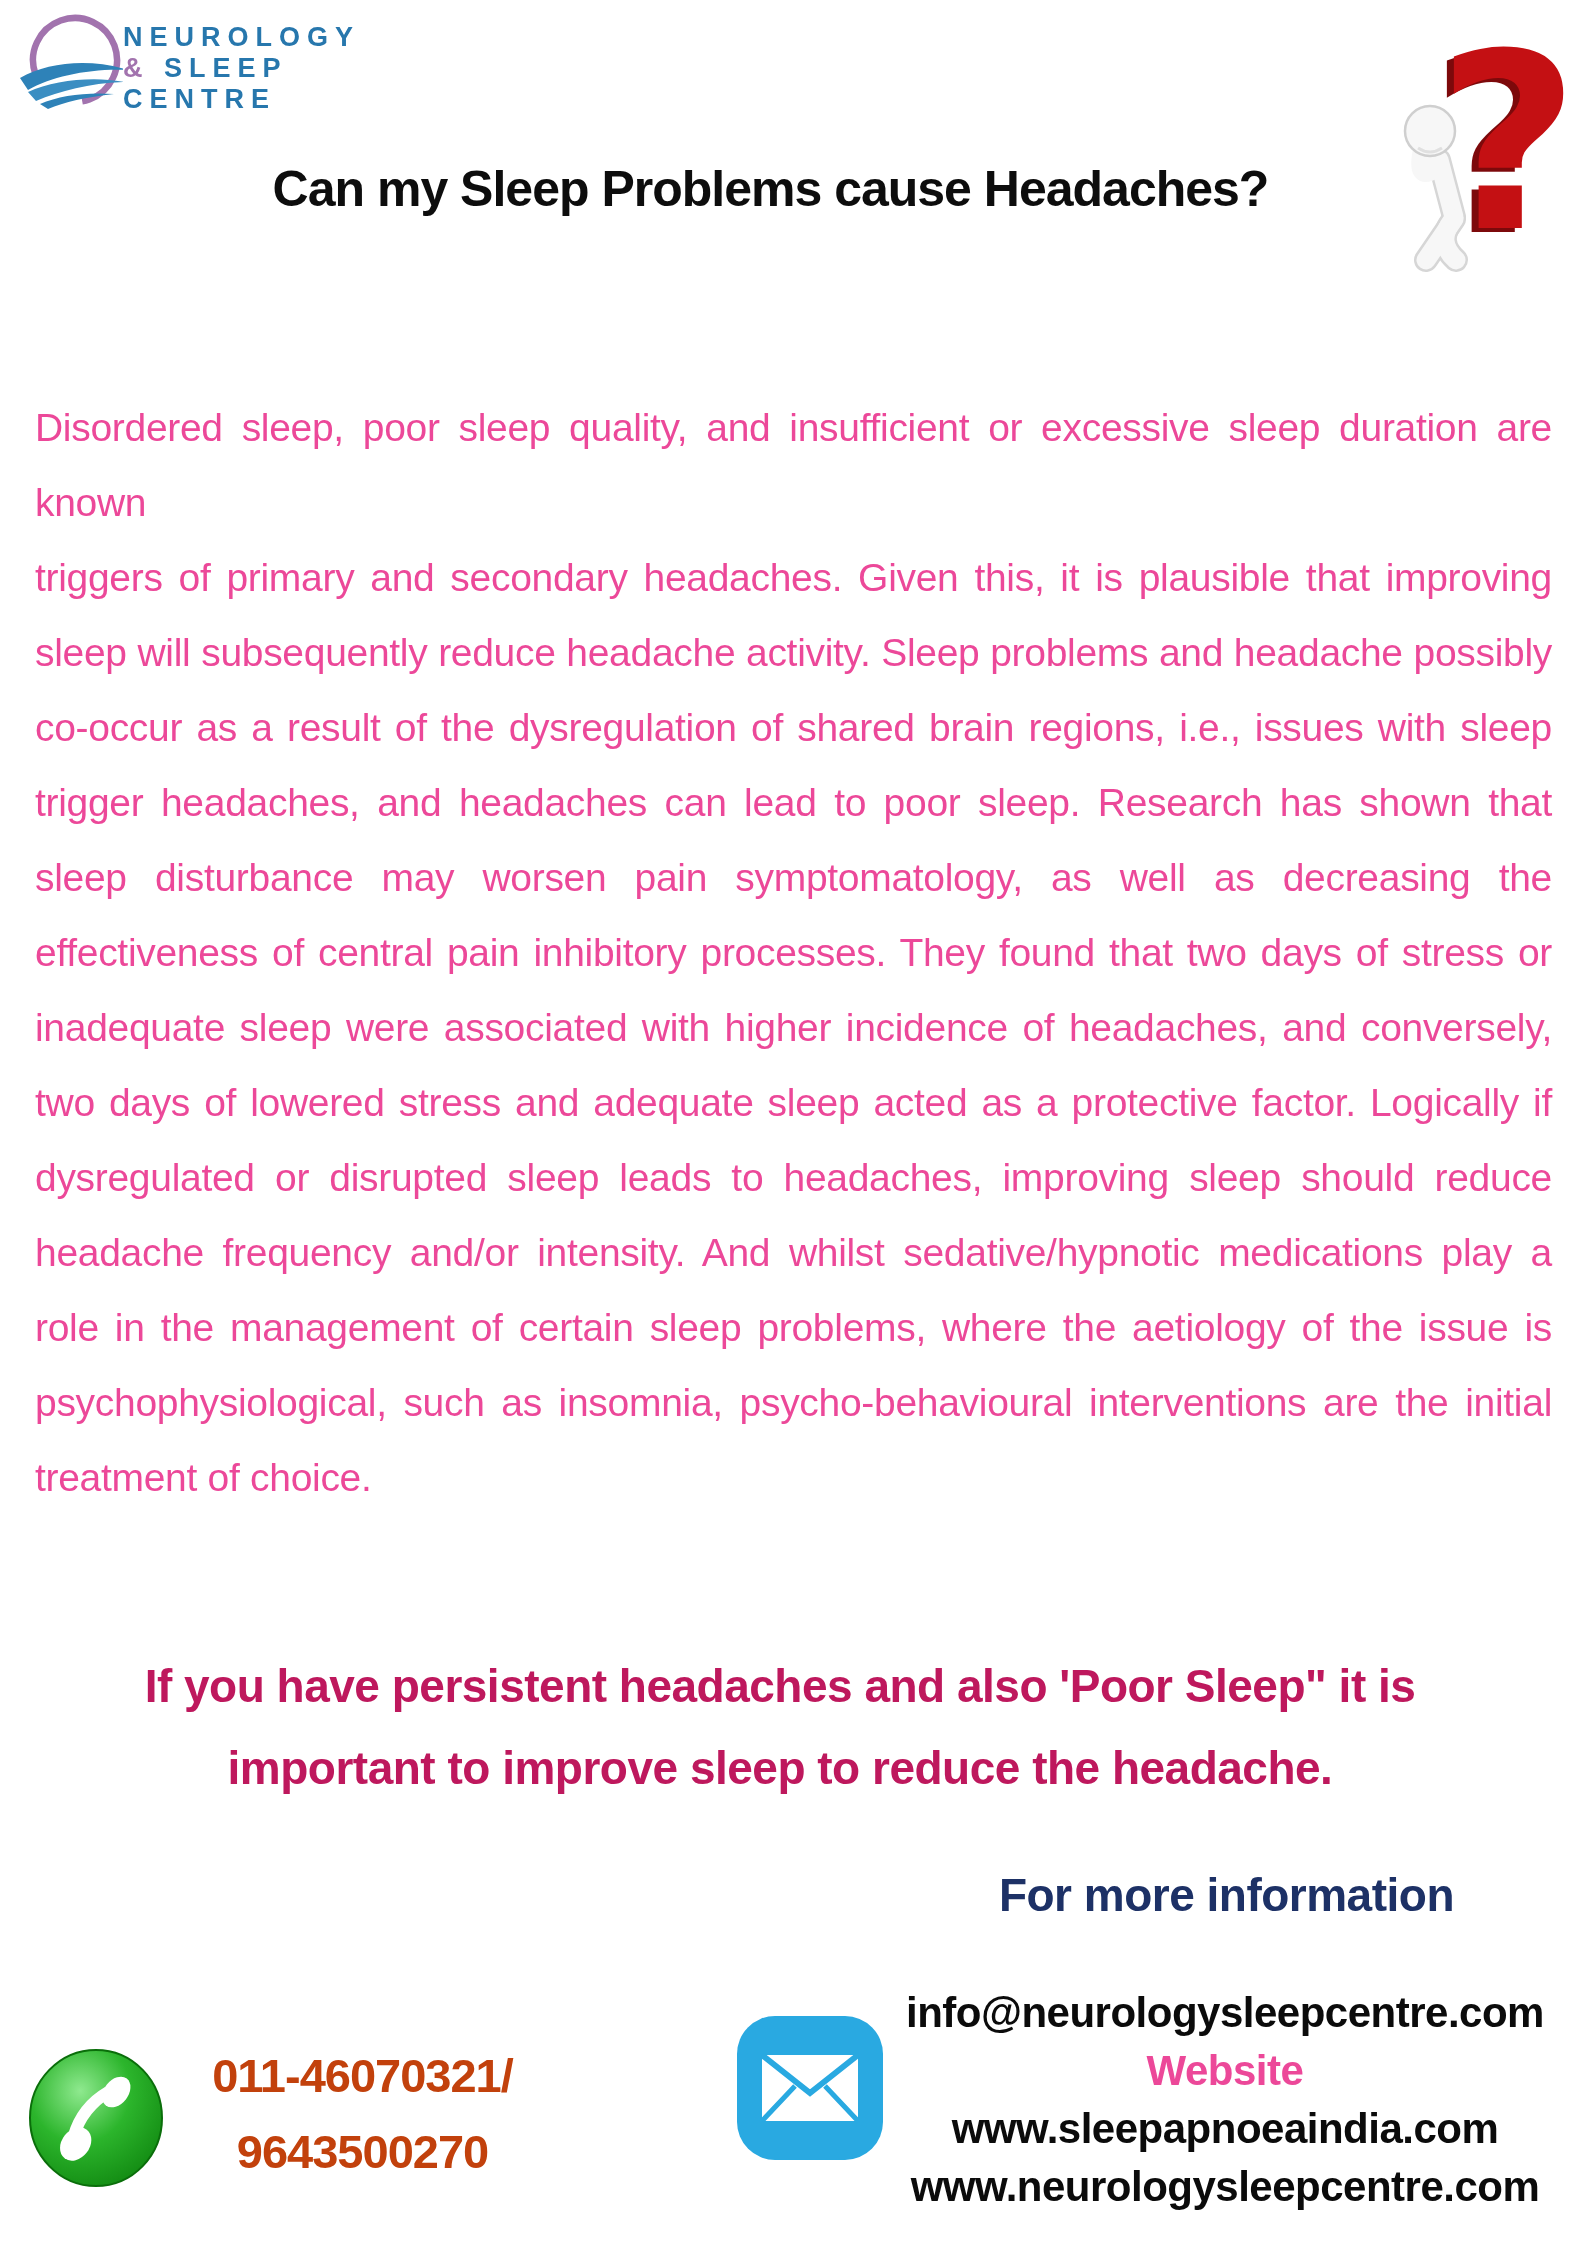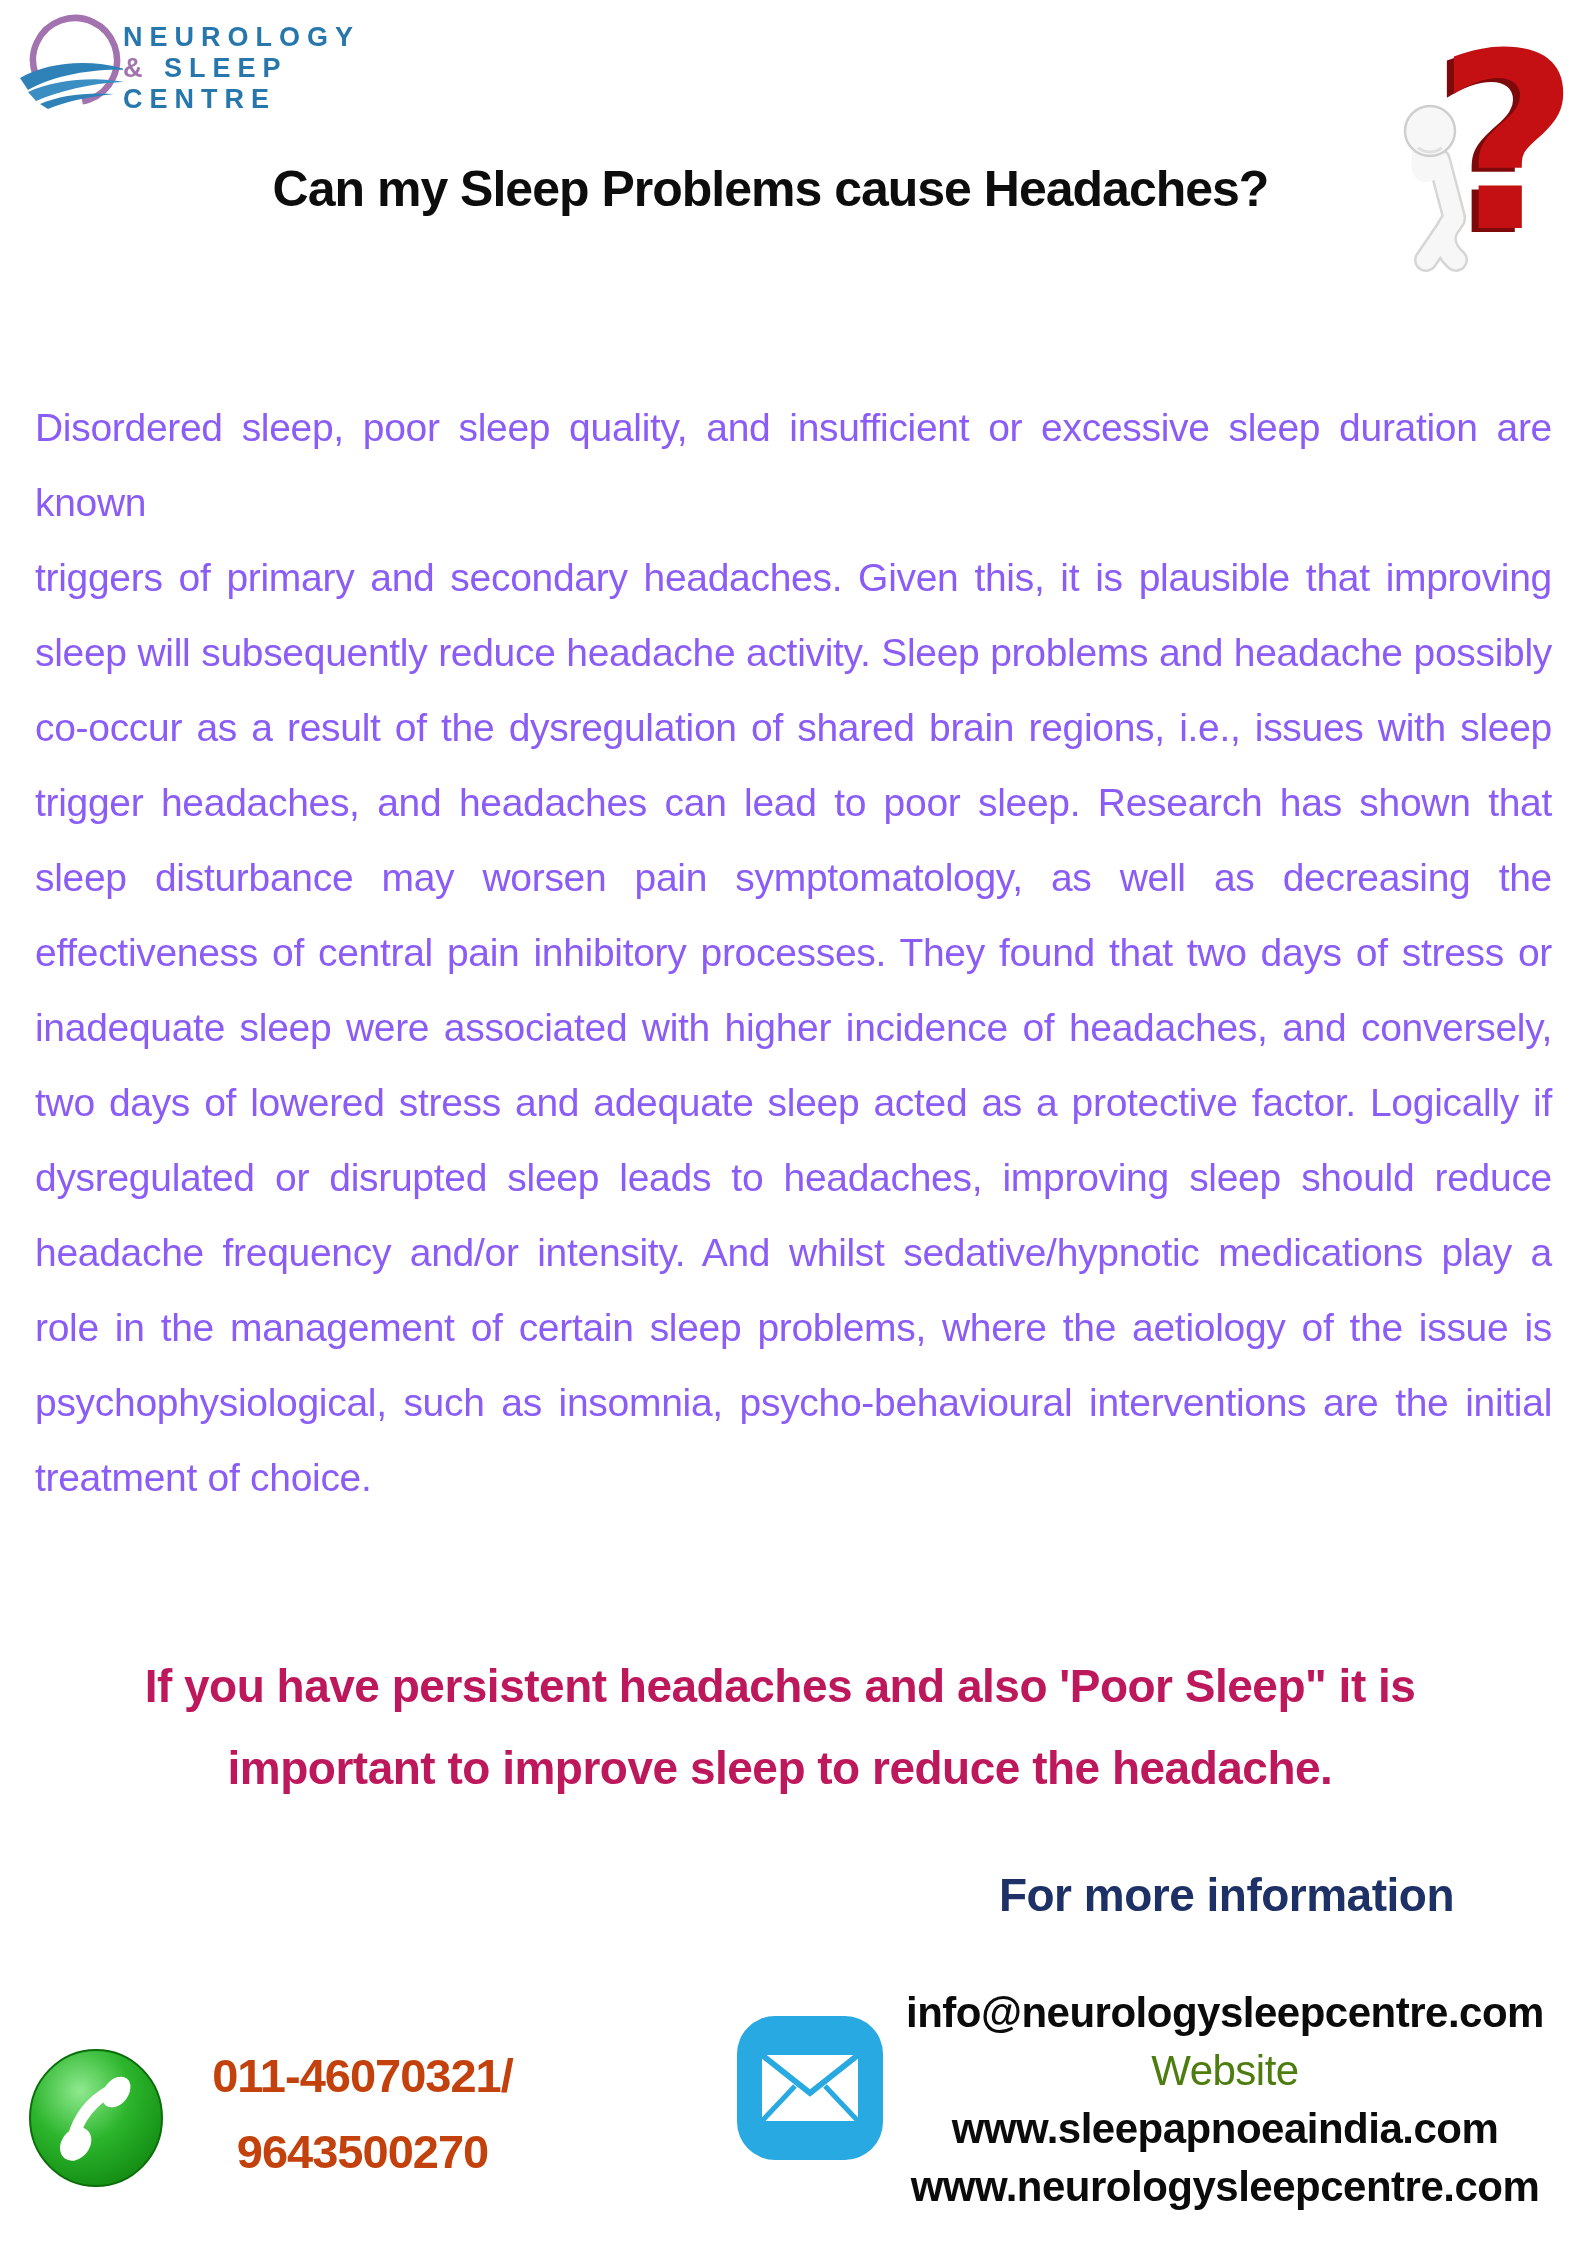--- a/index.html
+++ b/index.html
@@ -18,39 +18,39 @@
 
   
   .title{left:0;top:160px;width:1541px;text-align:center;font-size:50px;
     font-weight:800;color:#0d0d0d;letter-spacing:-1px;}
 
   
   .qfigure{left:1390px;top:30px;width:185px;height:245px;}
 
   
   .bodytext{left:35px;top:390px;width:1517px;font-size:39px;line-height:75px;
-    color:#8b5cf6;letter-spacing:-0.3px;}
+    color:#ec4899;letter-spacing:-0.3px;}
   .bodytext p{margin:0;text-align:justify;}
 
   
   .callout{left:50px;top:1645px;width:1460px;text-align:center;font-size:46px;
     font-weight:700;color:#be185d;line-height:82px;letter-spacing:-0.5px;}
 
   
   .moreinfo{left:0;top:1868px;width:1454px;text-align:right;font-size:46px;
     font-weight:700;color:#1d3166;letter-spacing:-0.5px;}
 
   
   .phone-icon{left:28px;top:2048px;width:136px;height:140px;}
   .phone-text{left:170px;top:2038px;width:385px;text-align:center;font-size:47px;
     font-weight:700;color:#c2410c;line-height:76px;letter-spacing:-1px;}
   .email-icon{left:737px;top:2016px;width:146px;height:144px;}
   .contact-right{left:895px;top:1984px;width:660px;text-align:center;font-size:42px;
     line-height:58px;color:#0b0b0b;letter-spacing:-0.5px;font-weight:600;}
-  .contact-right .website{color:#4d7c0f;font-weight:400;}
+  .contact-right .website{color:#ec4899;font-weight:700;}
 </style>
 </head>
 <body>
 
 <div class="abs logo">
   <svg class="logo-mark" viewBox="0 0 105 108" xmlns="http://www.w3.org/2000/svg">
     <circle cx="57" cy="52" r="42" fill="none" stroke="#a273ae" stroke-width="6.5" stroke-dasharray="205 60" transform="rotate(160 57 52)"></circle>
     <path d="M2,70 C30,54 72,50 110,62 C74,60 34,68 10,82 Z" fill="#2e82b8"></path>
     <path d="M10,84 C36,72 76,68 106,74 C72,75 42,83 18,93 Z" fill="#3b8ec2"></path>
     <path d="M22,96 C42,87 70,84 96,86 C68,89 46,94 30,101 Z" fill="#2e82b8"></path>

